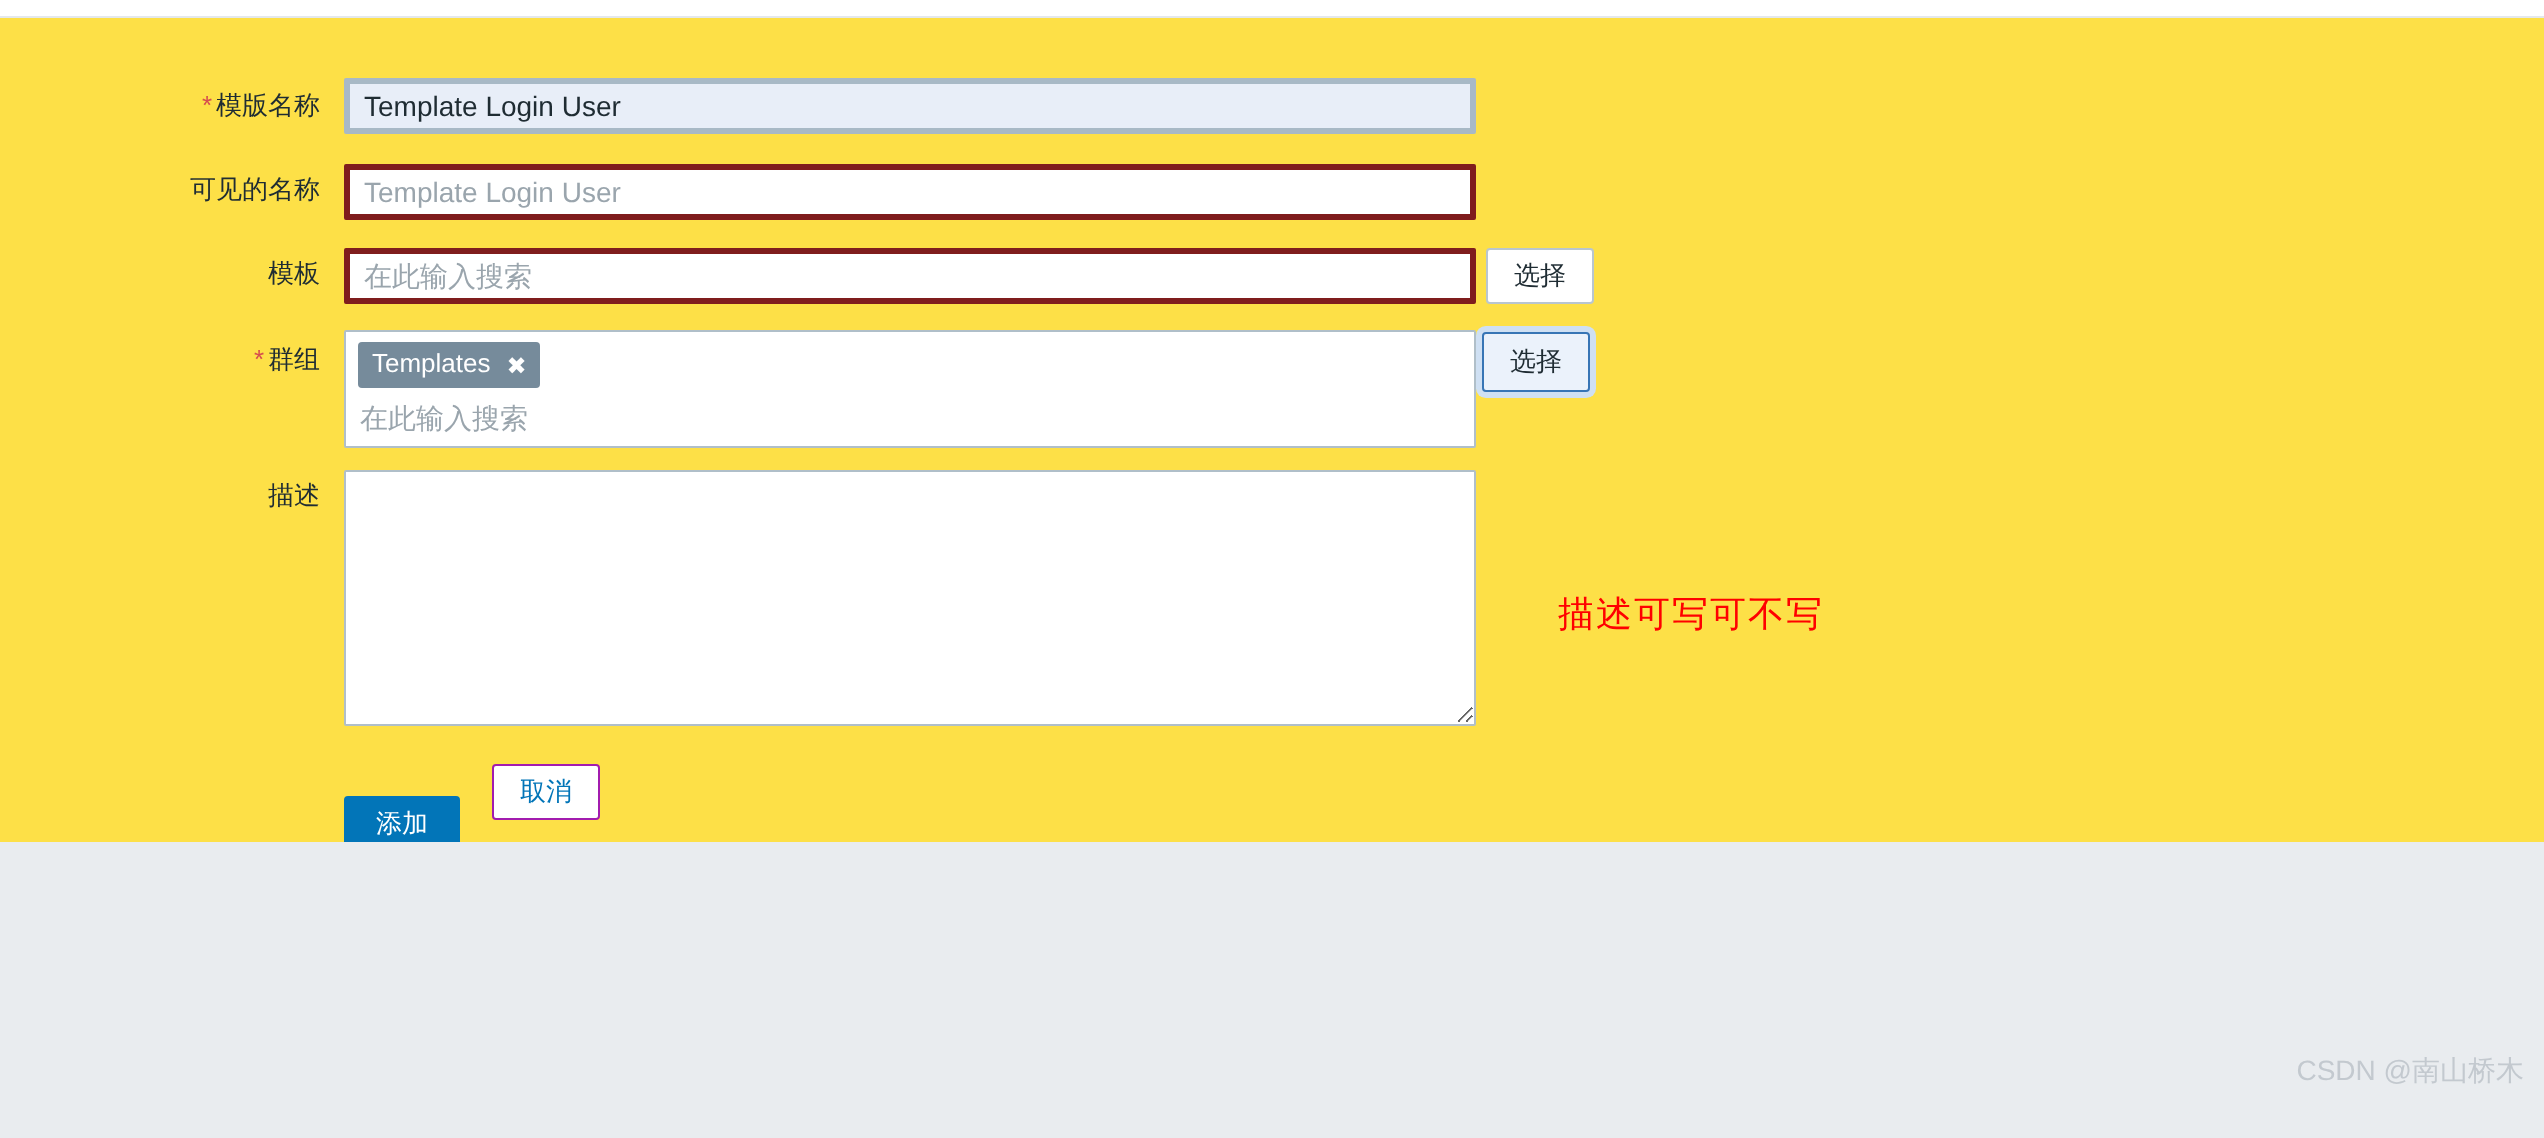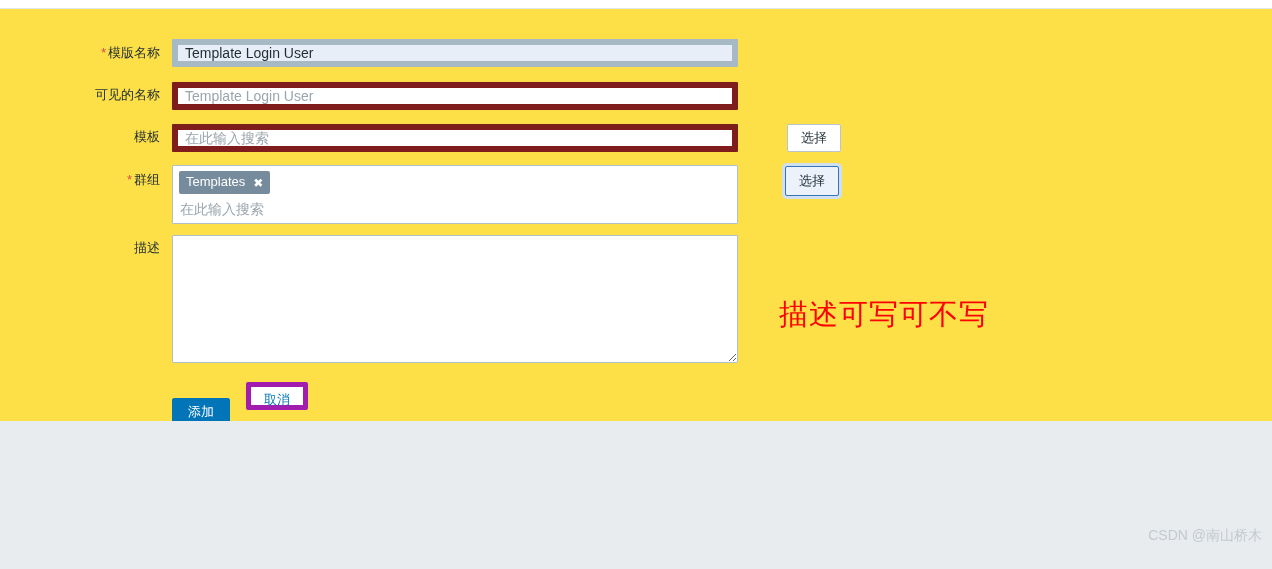--- a/index.html
+++ b/index.html
@@ -66,21 +66,21 @@
     margin-right: 2px;
   }
 
   
   .text-input {
     position: absolute;
     left: 172px;
     width: 566px;
     height: 28px;
     box-sizing: border-box;
-    border: 6px solid #7f1d1d;
+    border: 3px solid #7f1d1d;
     background: #ffffff;
     font-family: "Liberation Sans", "DejaVu Sans", sans-serif;
     font-size: 14px;
     color: #1f2c33;
     padding: 0 7px;
     outline: none;
     border-radius: 1px;
   }
   .text-input.filled-highlight {
     background: #e8eef8;
@@ -98,21 +98,20 @@
     height: 28px;
     padding: 0 13px;
     background: #ffffff;
     border: 1px solid #b9c6cf;
     border-radius: 2px;
     font-family: "Liberation Sans", "DejaVu Sans", sans-serif;
     font-size: 13px;
     color: #1f2c33;
     cursor: pointer;
     line-height: 26px;
-    margin-left: 44px;
   }
   .select-btn.focused {
     background: #ebf2fb;
     border: 1px solid #3775b5;
     box-shadow: 0 0 0 3px #cfe0f3;
     height: 30px;
     line-height: 28px;
   }
 
   
@@ -198,36 +197,36 @@
     font-size: 13px;
     cursor: pointer;
     line-height: 26px;
   }
   .btn-secondary {
     position: absolute;
     box-sizing: border-box;
     height: 28px;
     padding: 0 13px;
     background: #ffffff;
-    border: 5px solid #a21caf;
+    border: 1px solid #a21caf;
     border-radius: 2px;
     color: #0275b8;
     font-family: "Liberation Sans", "DejaVu Sans", sans-serif;
     font-size: 13px;
     cursor: pointer;
     line-height: 26px;
   }
 
   
   .annotation {
     position: absolute;
     left: 779px;
     top: 286px;
     font-family: Liberation Serif, serif;
-    font-size: 29px;
+    font-size: 18px;
     color: #ff0000;
     white-space: nowrap;
     letter-spacing: 1px;
   }
 
   
   .watermark {
     position: absolute;
     right: 10px;
     bottom: 24px;

